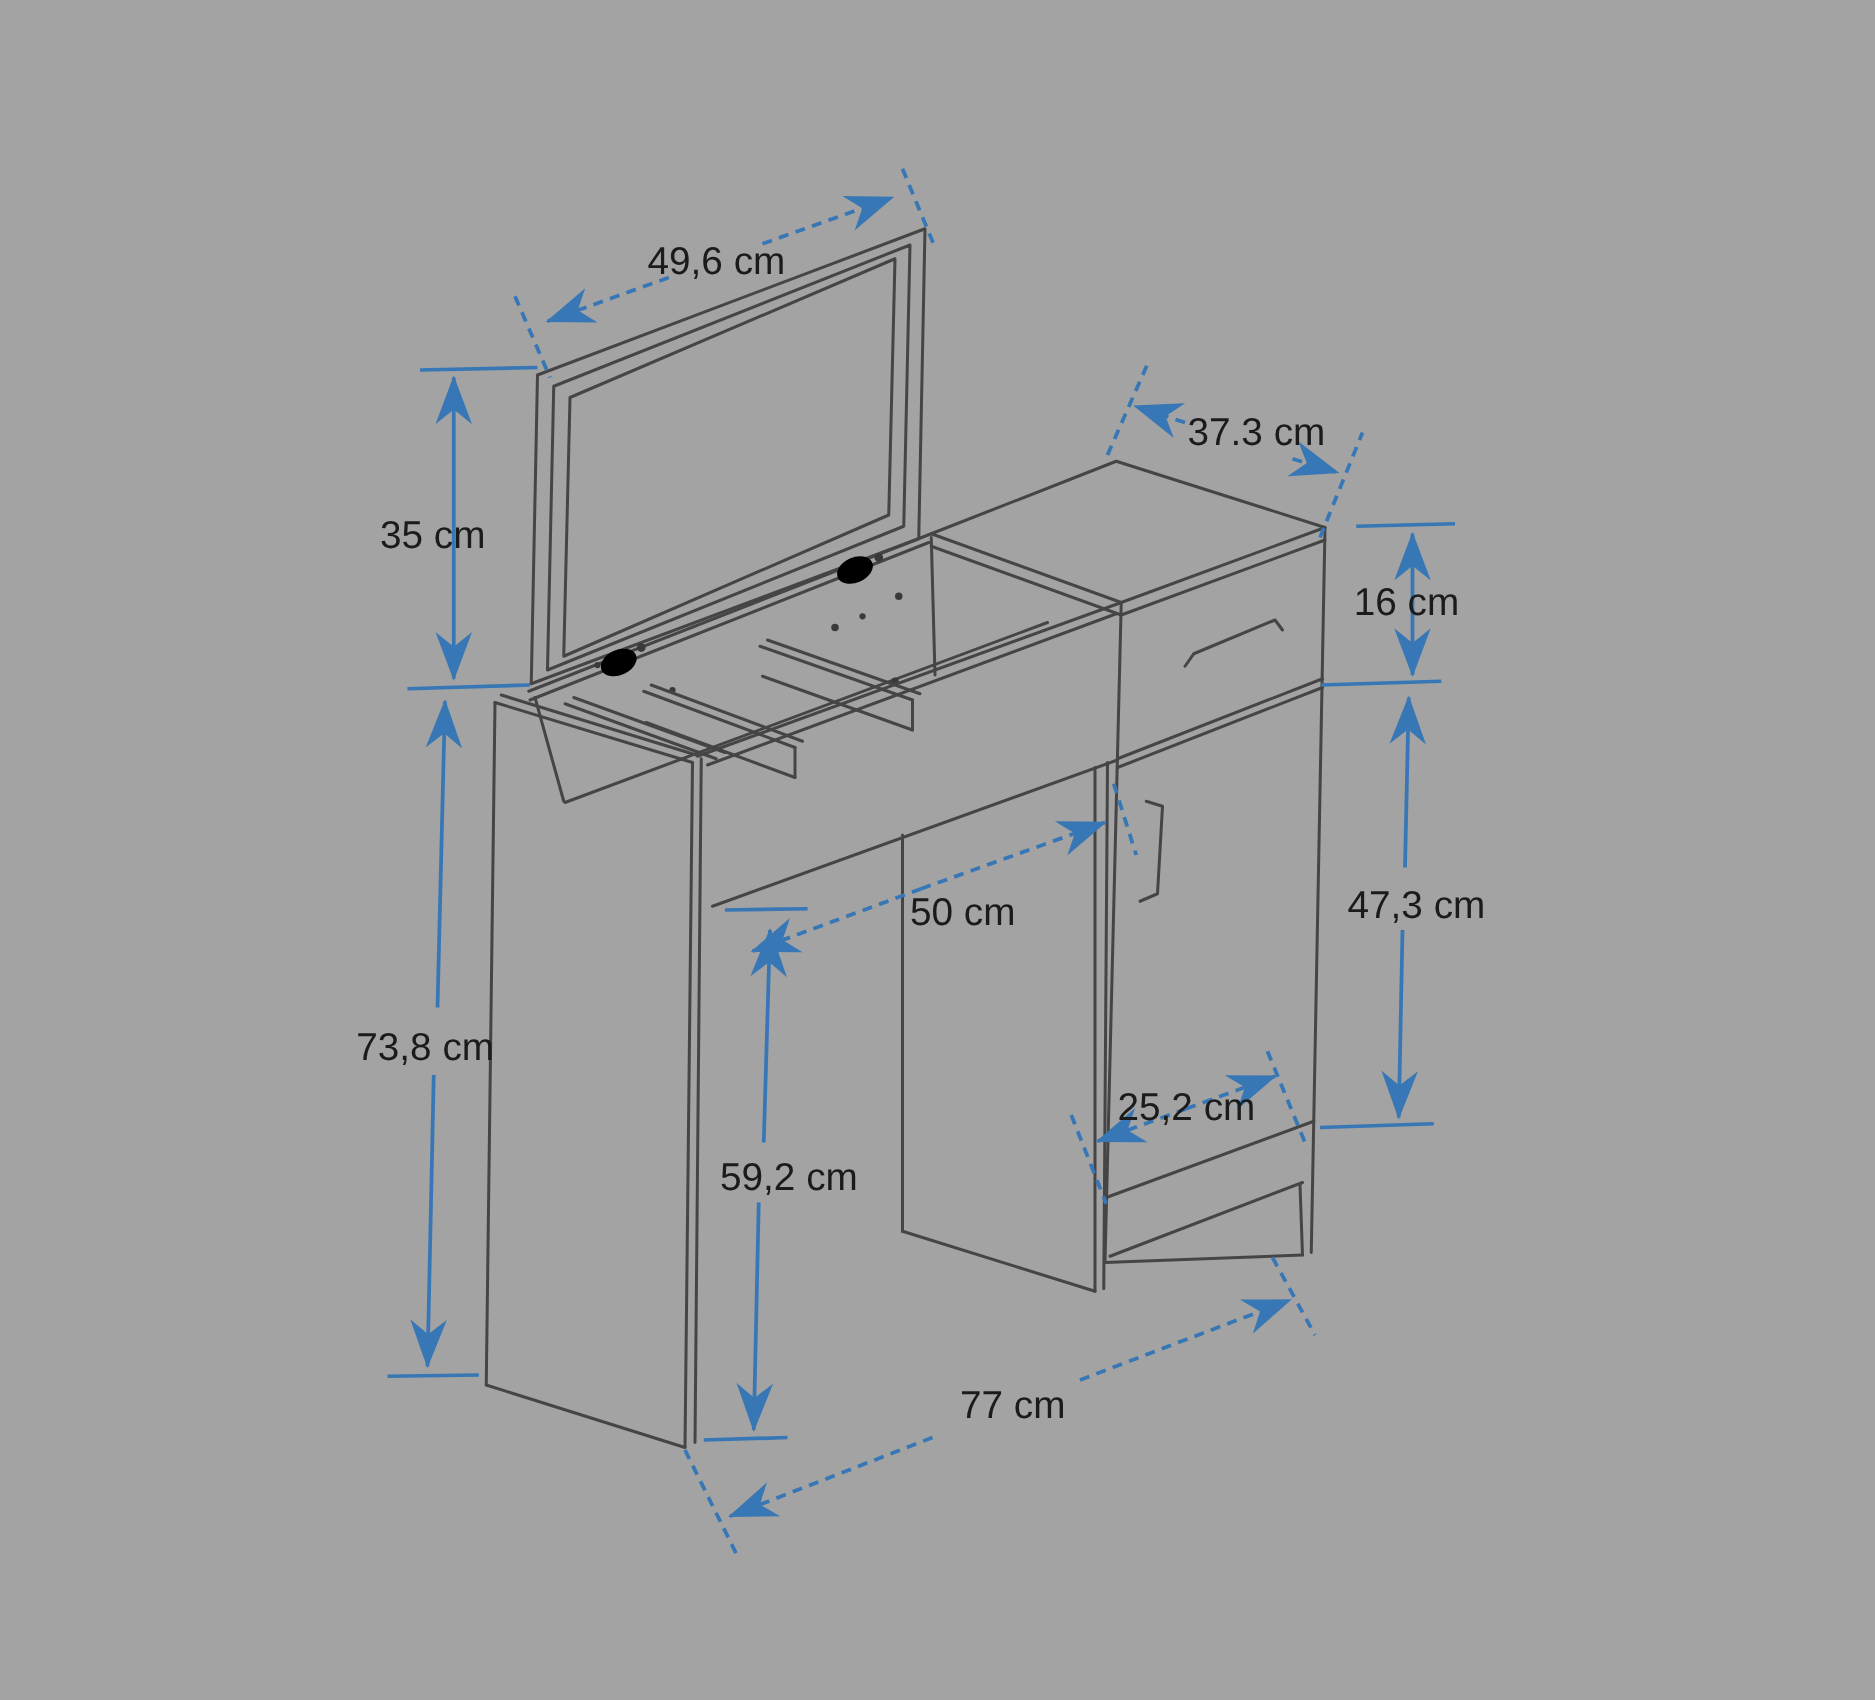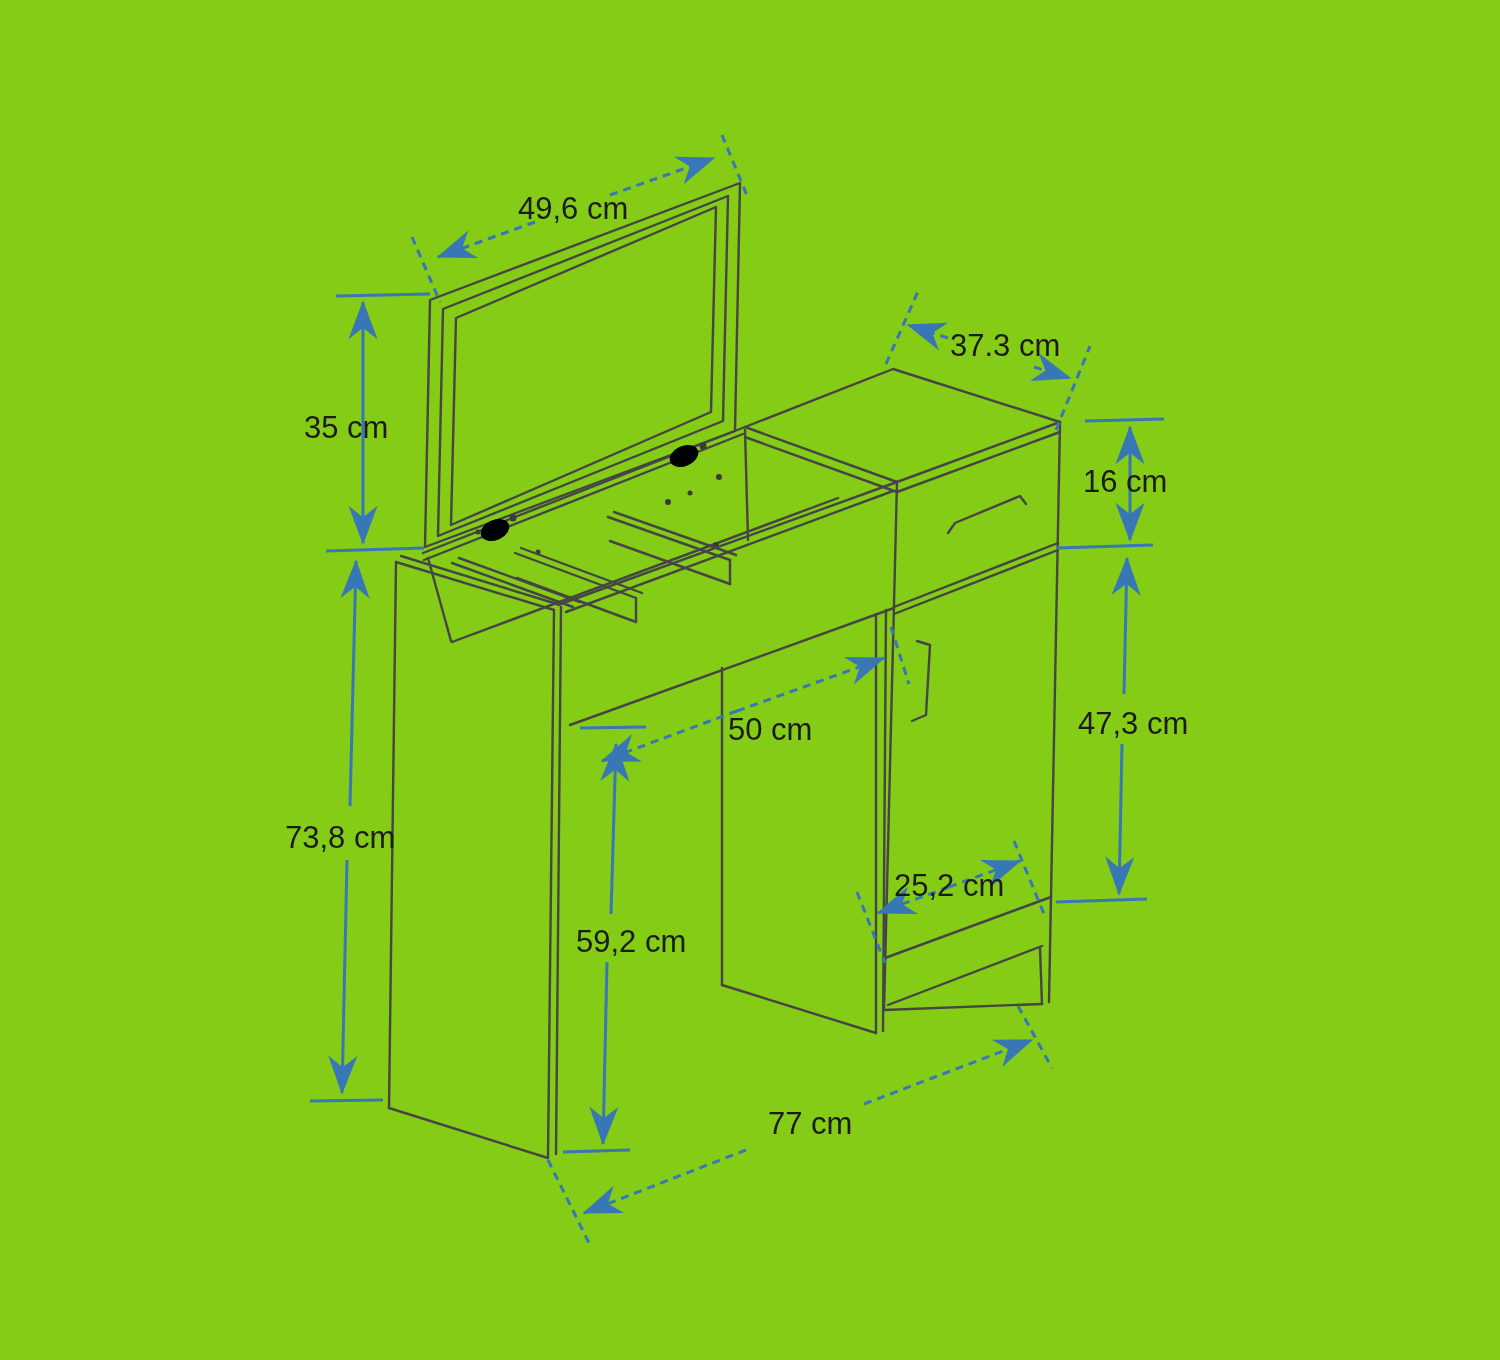--- a/index.html
+++ b/index.html
@@ -1,16 +1,16 @@
 <!DOCTYPE html>
 <html><head>
 <meta charset="utf-8">
 <style>
   html,body{margin:0;padding:0;background:#fff;}
-  .stage{position:relative;width:1500px;height:1360px;background:#84cc16;overflow:hidden;
+  .stage{position:relative;width:1500px;height:1360px;background:#a3a3a3;overflow:hidden;
          font-family:"Liberation Sans",sans-serif;}
   svg{display:block;}
   .furn line,.furn polyline,.furn polygon,.furn path{
     fill:none;stroke:#454545;stroke-width:2.4;stroke-linecap:round;stroke-linejoin:round;}
   .furn .dot{fill:#3a3a3a;stroke:none;}
   .handle{fill:none;stroke:#161616;stroke-linecap:round;stroke-linejoin:round;}
   .dims line{stroke:#3877B5;stroke-width:3;fill:none;}
   .dims .dash{stroke-dasharray:8 6;}
   .dims text{fill:#1b1b1b;font-size:31px;font-family:"Liberation Sans",sans-serif;}
 </style>

